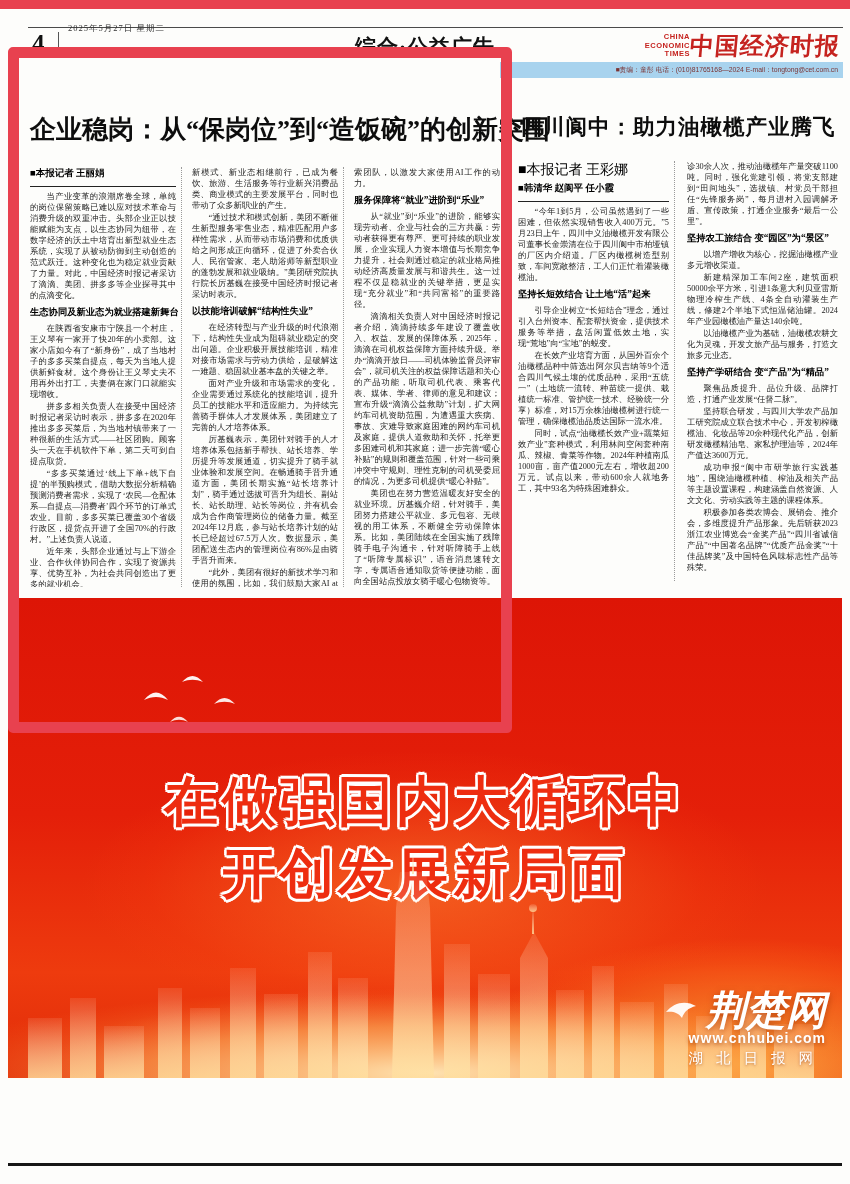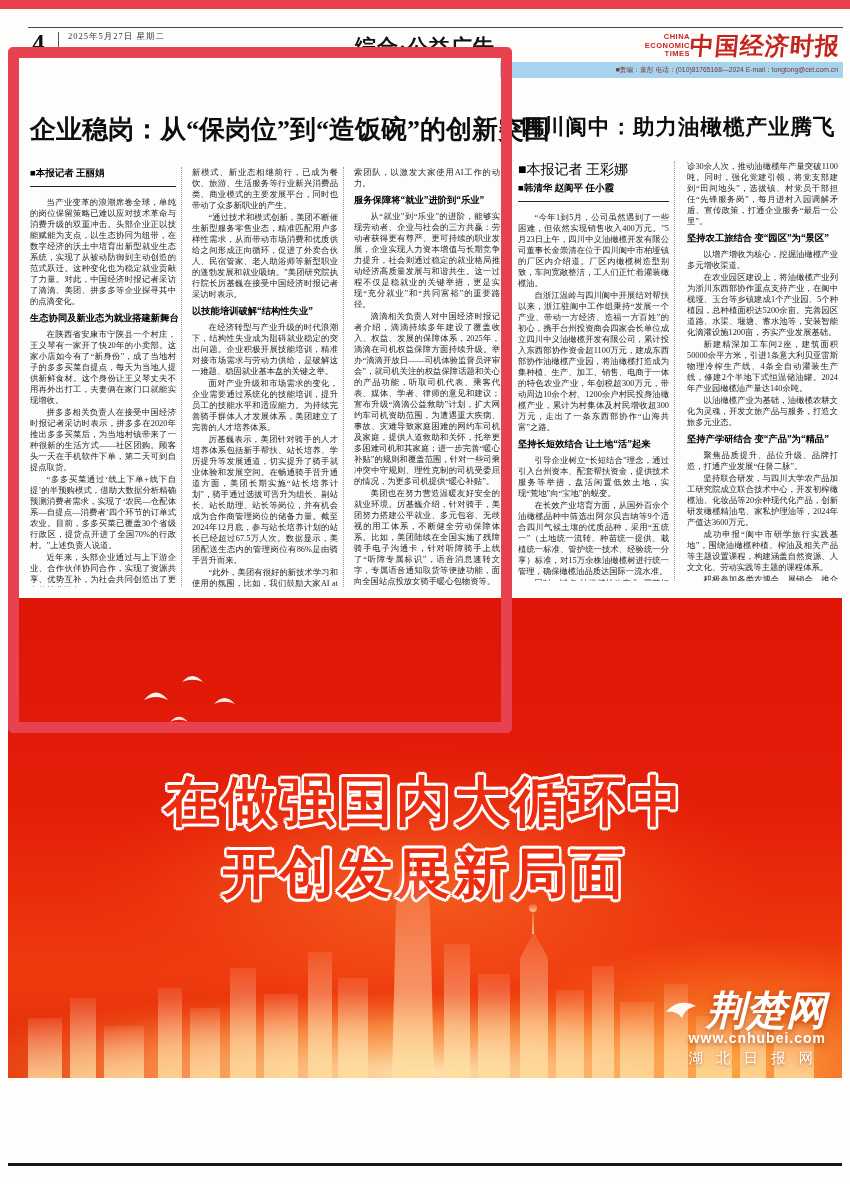--- a/index.html
+++ b/index.html
@@ -6,21 +6,21 @@
   body{width:850px;height:1184px;background:#ffffff;font-family:"Liberation Serif","DejaVu Serif",serif;overflow:hidden;}
   .page{position:relative;width:850px;height:1184px;background:#fdfdfb;overflow:hidden;}
 
   
   .top-strip{position:absolute;left:0;top:0;width:850px;height:9px;background:#e8414f;z-index:6;}
 
   
   .header-rule{position:absolute;left:28px;top:27px;width:815px;border-top:1.5px solid #4a4a4a;z-index:2;}
   .pageno{position:absolute;left:32px;top:30px;font-size:25px;font-weight:bold;color:#111;z-index:2;}
   .pageno-div{position:absolute;left:58px;top:32px;height:22px;border-left:1px solid #555;z-index:2;}
-  .date{position:absolute;left:68px;top:31px;font-size:8.5px;color:#333;z-index:2;letter-spacing:1px;}
+  .date{position:absolute;left:68px;top:23px;font-size:8.5px;color:#333;z-index:2;letter-spacing:1px;}
   .section-title{position:absolute;left:330px;top:33px;width:190px;text-align:center;font-size:21px;font-weight:bold;color:#111;z-index:2;letter-spacing:1px;}
   .masthead{position:absolute;right:10px;top:30px;display:flex;align-items:center;gap:0;z-index:2;}
   .masthead-en{font-family:"Liberation Sans",sans-serif;font-size:7.5px;font-weight:bold;color:#c5231f;text-align:right;line-height:1.15;letter-spacing:.5px;}
   .masthead-cn{font-size:24px;font-weight:bold;color:#c5231f;transform:skewX(-5deg);letter-spacing:1px;}
   .blue-bar{position:absolute;left:500px;top:62px;width:343px;height:16px;background:#a8d3ee;z-index:2;display:flex;align-items:center;justify-content:flex-end;}
   .blue-bar span{font-family:"Liberation Sans",sans-serif;font-size:6.8px;color:#7a3434;padding-right:5px;}
 
   
   .article{position:absolute;top:112px;z-index:2;}
   .article-main{left:30px;width:470px;}
@@ -35,21 +35,21 @@
   .article-right .col{width:154px;}
   .article-right .col + .col{margin-left:12px;}
   .col.sep{border-right:1px dotted #9a9a9a;padding-right:5px;}
 
   .blk{color:#232323;}
   .t-para,.t-cont{font-size:8.3px;line-height:11px;text-align:justify;margin:0 0 1px 0;}
   .t-para{text-indent:2em;}
   .t-cont{text-indent:0;}
   .t-subhead{font-weight:bold;font-size:9.3px;margin:5px 0 4px 0;white-space:nowrap;color:#000;}
   .t-byline{font-weight:normal;font-size:14px;margin:0 0 3px 0;color:#000;}
-  .t-byline-rule{font-weight:bold;font-size:9.5px;color:#000;border-bottom:1.5px solid #222;padding-bottom:6px;margin-bottom:10px;}
+  .t-byline-rule{font-weight:bold;font-size:9.5px;color:#000;border-bottom:1.5px solid #222;padding-bottom:6px;margin-bottom:4px;}
 
   
   .ad{position:absolute;left:8px;top:598px;width:834px;height:480px;z-index:1;overflow:hidden;
       background:
         radial-gradient(ellipse 55% 38% at 50% 60%, rgba(255,140,50,0.50), rgba(255,80,20,0.12) 60%, rgba(0,0,0,0) 75%),
         radial-gradient(ellipse 45% 35% at 88% 97%, rgba(255,176,60,0.85), rgba(255,120,30,0.25) 60%, rgba(0,0,0,0) 75%),
         radial-gradient(ellipse 60% 25% at 45% 100%, rgba(255,190,110,0.55), rgba(0,0,0,0) 70%),
         linear-gradient(180deg,#dd1506 0%,#e41f09 45%,#ee3b0e 78%,#e02b08 100%);}
   .ad-line{position:absolute;left:0;width:834px;text-align:center;font-family:"Liberation Sans",sans-serif;font-weight:bold;color:#ee2d10;font-size:54px;letter-spacing:4px;
       text-shadow:-2px -2px 0 #fff,2px -2px 0 #fff,-2px 2px 0 #fff,2px 2px 0 #fff,0 -2.6px 0 #fff,0 2.6px 0 #fff,-2.6px 0 0 #fff,2.6px 0 0 #fff;}
@@ -123,31 +123,29 @@
     </div>
   </div>
 
   <div class="article article-right">
     <div class="art-title">四川阆中：助力油橄榄产业腾飞</div>
     <div class="cols">
       <div class="col sep">
           <div class="blk t-byline">■本报记者 王彩娜</div>
           <div class="blk t-byline-rule">■韩清华 赵阆平 任小霞</div>
           <div class="blk t-para">“今年1到5月，公司虽然遇到了一些困难，但依然实现销售收入400万元。”5月23日上午，四川中义油橄榄开发有限公司董事长金崇清在位于四川阆中市柏垭镇的厂区内介绍道。厂区内橄榄树造型别致，车间宽敞整洁，工人们正忙着灌装橄榄油。</div>
-          <div class="blk t-para">自浙江温岭与四川阆中开展结对帮扶以来，浙江驻阆中工作组秉持“发展一个产业、带动一方经济、造福一方百姓”的初心，携手台州投资商会四家会长单位成立四川中义油橄榄开发有限公司，累计投入东西部协作资金超1100万元，建成东西部协作油橄榄产业园，将油橄榄打造成为集种植、生产、加工、销售、电商于一体的特色农业产业，年创税超300万元，带动周边10余个村、1200余户村民投身油橄榄产业，累计为村集体及村民增收超300万元，走出了一条东西部协作“山海共富”之路。</div>
           <div class="blk t-subhead">坚持长短效结合 让土地“活”起来</div>
           <div class="blk t-para">引导企业树立“长短结合”理念，通过引入台州资本、配套帮扶资金，提供技术服务等举措，盘活闲置低效土地，实现“荒地”向“宝地”的蜕变。</div>
           <div class="blk t-para">在长效产业培育方面，从国外百余个油橄榄品种中筛选出阿尔贝吉纳等9个适合四川气候土壤的优质品种，采用“五统一”（土地统一流转、种苗统一提供、栽植统一标准、管护统一技术、经验统一分享）标准，对15万余株油橄榄树进行统一管理，确保橄榄油品质达国际一流水准。</div>
           <div class="blk t-para">同时，试点“油橄榄长效产业+蔬菜短效产业”套种模式，利用林间空闲套种南瓜、辣椒、青菜等作物。2024年种植南瓜1000亩，亩产值2000元左右，增收超200万元。试点以来，带动600余人就地务工，其中93名为特殊困难群众。</div>
         </div>
       <div class="col">
           <div class="blk t-cont">诊30余人次，推动油橄榄年产量突破1100吨。同时，强化党建引领，将党支部建到“田间地头”，选拔镇、村党员干部担任“先锋服务岗”，每月进村入园调解矛盾、宣传政策，打通企业服务“最后一公里”。</div>
           <div class="blk t-subhead">坚持农工旅结合 变“园区”为“景区”</div>
           <div class="blk t-para">以增产增收为核心，挖掘油橄榄产业多元增收渠道。</div>
-          <div class="blk t-para">在农业园区建设上，将油橄榄产业列为浙川东西部协作重点支持产业，在阆中枧垭、玉台等乡镇建成1个产业园、5个种植园，总种植面积达5200余亩。完善园区道路、水渠、堰塘、蓄水池等，安装智能化滴灌设施1200亩，夯实产业发展基础。</div>
           <div class="blk t-para">新建精深加工车间2座，建筑面积50000余平方米，引进1条意大利贝亚雷斯物理冷榨生产线、4条全自动灌装生产线，修建2个半地下式恒温储油罐。2024年产业园橄榄油产量达140余吨。</div>
           <div class="blk t-para">以油橄榄产业为基础，油橄榄农耕文化为灵魂，开发文旅产品与服务，打造文旅多元业态。</div>
           <div class="blk t-subhead">坚持产学研结合 变“产品”为“精品”</div>
           <div class="blk t-para">聚焦品质提升、品位升级、品牌打造，打通产业发展“任督二脉”。</div>
           <div class="blk t-para">坚持联合研发，与四川大学农产品加工研究院成立联合技术中心，开发初榨橄榄油、化妆品等20余种现代化产品，创新研发橄榄精油皂、家私护理油等，2024年产值达3600万元。</div>
           <div class="blk t-para">成功申报“阆中市研学旅行实践基地”，围绕油橄榄种植、榨油及相关产品等主题设置课程，构建涵盖自然资源、人文文化、劳动实践等主题的课程体系。</div>
           <div class="blk t-para">积极参加各类农博会、展销会、推介会，多维度提升产品形象。先后斩获2023浙江农业博览会“金奖产品”“四川省诚信产品”“中国著名品牌”“优质产品金奖”“十佳品牌奖”及中国特色风味标志性产品等殊荣。</div>
         </div>
     </div>
   </div>

